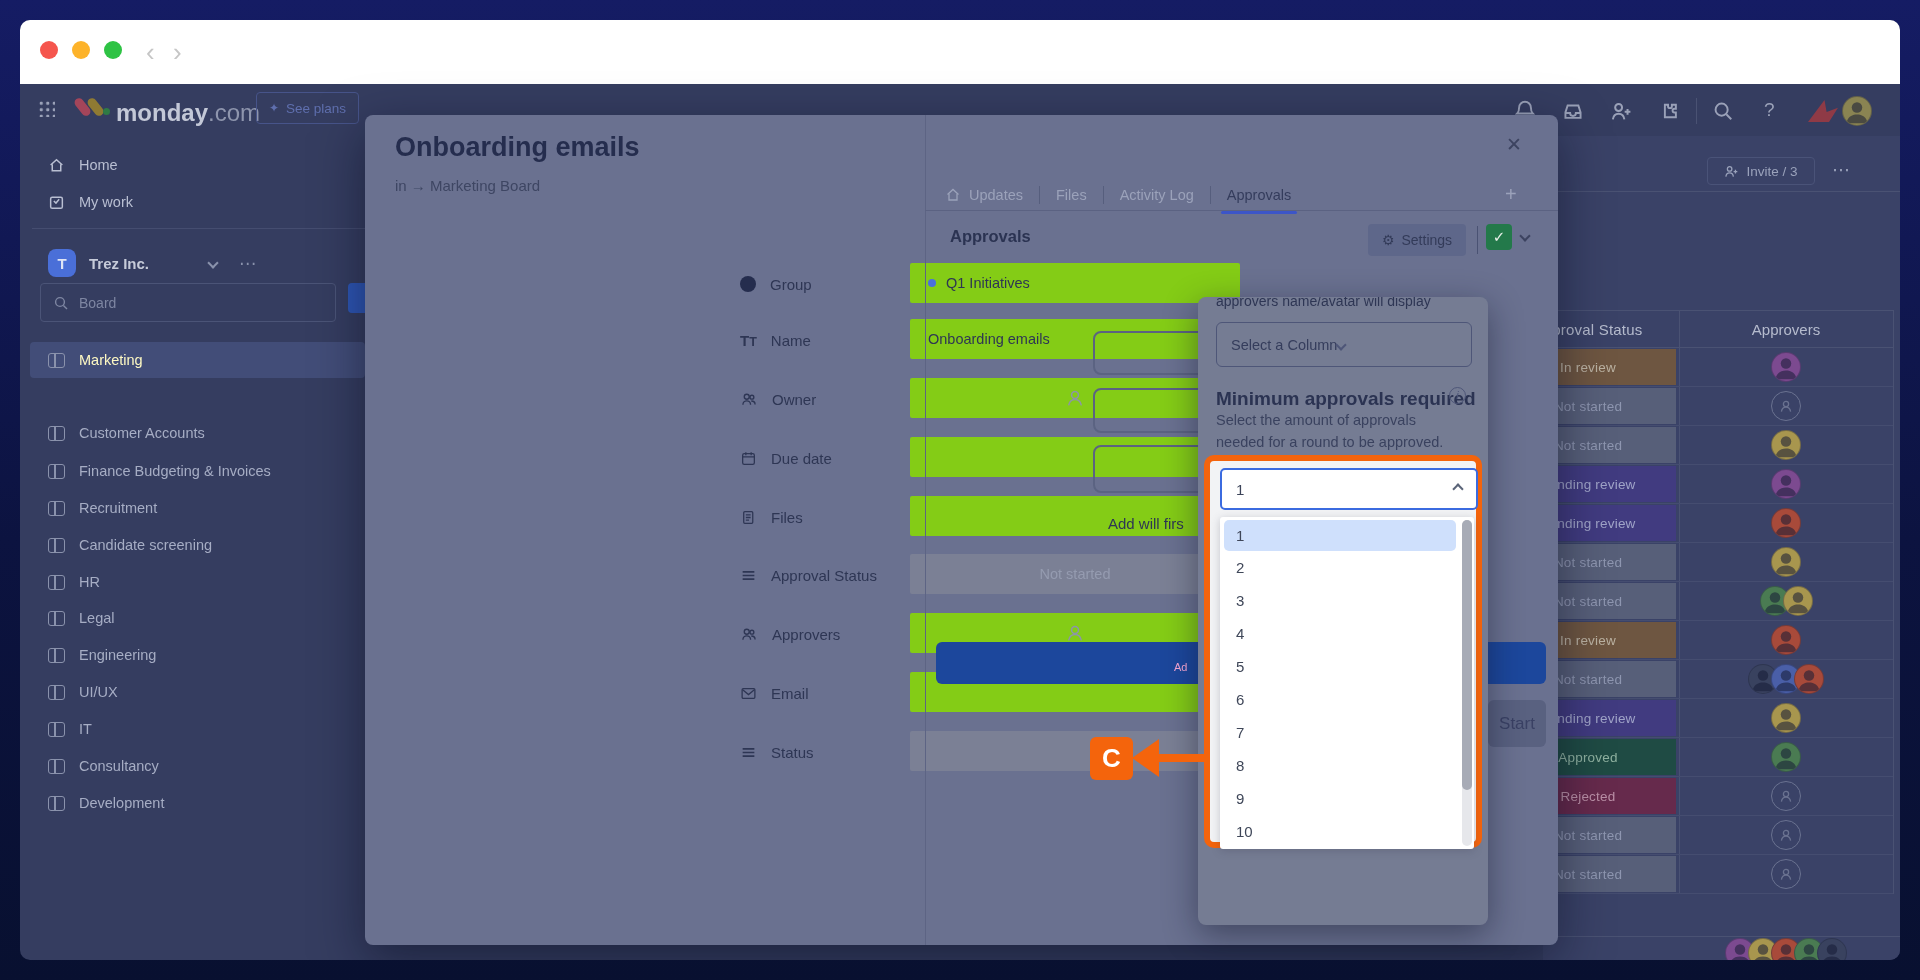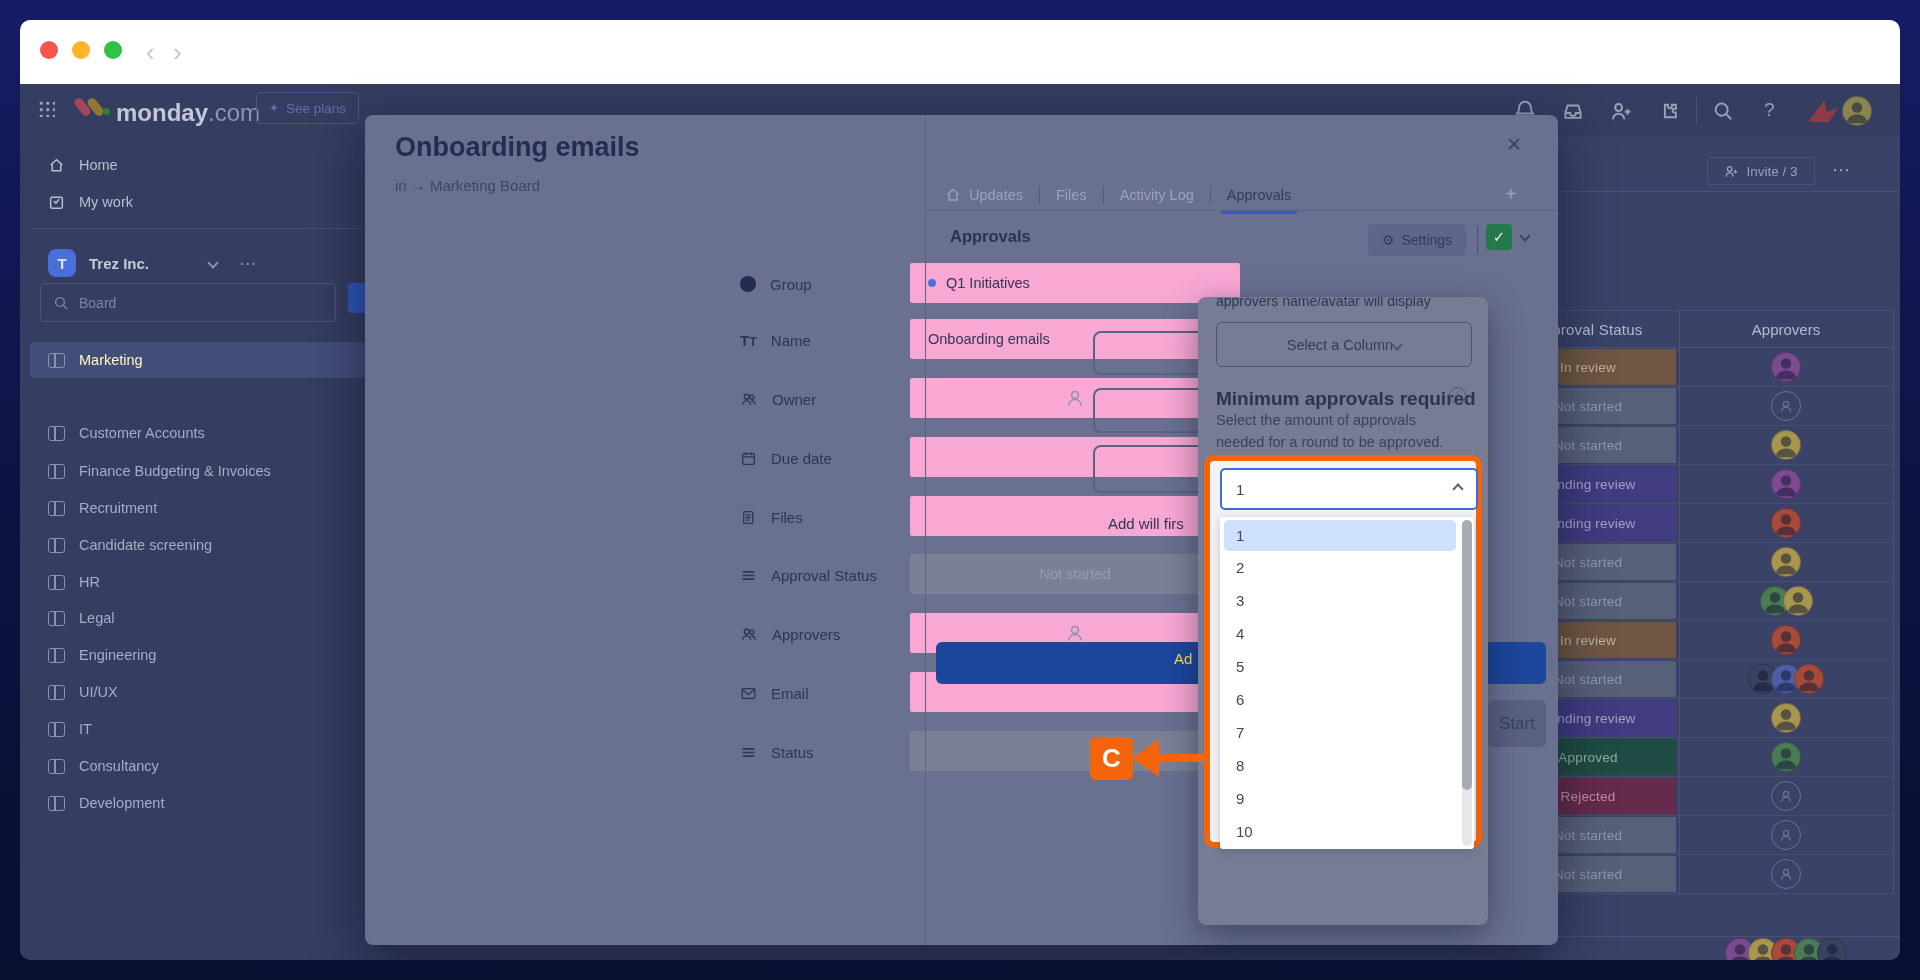--- a/index.html
+++ b/index.html
@@ -27,21 +27,21 @@
   .brow{position:absolute;left:1480px;width:393px;height:39px;border-bottom:1px solid #454d70}
   .scell{position:absolute;left:0;top:1px;bottom:1px;width:176px;display:flex;align-items:center;justify-content:center;font-size:13.5px;letter-spacing:.2px;overflow:hidden}
   .avs{position:absolute;left:179px;right:0;top:0;bottom:0;display:flex;align-items:center;justify-content:center}
   .av{width:30px;height:30px;border-radius:50%;position:relative;overflow:hidden;flex:none;border:1.5px solid rgba(25,31,58,.35)}
   .av+.av{margin-left:-7px}
   .av svg{position:absolute;inset:0;width:100%;height:100%;fill:rgba(22,28,52,.55)}
   .ave{width:30px;height:30px;border-radius:50%;flex:none;display:flex;align-items:center;justify-content:center;border:1.5px solid #6a7290;color:#6a7290}
   
   .modal{position:absolute;left:345px;top:95px;width:1193px;height:830px;background:#6a7190;border-radius:8px;box-shadow:0 16px 50px rgba(5,10,30,.5)}
   .flabel{position:absolute;display:flex;align-items:center;gap:14px;color:#2e3654;font-size:15px;left:375px;height:22px}
-  .fbar{position:absolute;left:545px;width:330px;height:40px;background:#f9a8d4;border-radius:2px;display:flex;align-items:center;color:#2e3654;font-size:14.5px}
+  .fbar{position:absolute;left:545px;width:330px;height:40px;background:#84cc16;border-radius:2px;display:flex;align-items:center;color:#2e3654;font-size:14.5px}
   .fbar.dark{background:#7b8095}
   .tabsep{width:1px;height:18px;background:#565e7d}
   .tab{color:#9ba2ba;font-size:14.5px;display:flex;align-items:center;gap:8px}
   .tab.active{color:#343c5c;position:relative}
   .tab.active:after{content:"";position:absolute;left:-6px;right:-6px;bottom:-11px;height:3px;background:#3c55c8;border-radius:2px}
   
   .popup{position:absolute;left:1178px;top:277px;width:290px;height:628px;background:#757c93;border-radius:8px;overflow:hidden;box-shadow:0 10px 34px rgba(10,15,35,.45)}
   .obox{position:absolute;left:6px;top:158px;width:278px;height:393px;border:6px solid #f4640c;border-radius:10px;background:#f2f3f5}
   .ddlist{position:absolute;left:10px;top:56px;width:254px;height:332px;background:#ffffff;border-radius:3px;box-shadow:0 2px 8px rgba(60,60,80,.25);overflow:hidden}
   .opt{height:33px;line-height:33px;padding-left:16px;font-size:15px;color:#3f4759}
@@ -559,29 +559,29 @@
     <div class="a" style="left:1112px;top:111px;width:1px;height:28px;background:#4a5273"></div>
     <div class="a" style="left:1121px;top:109px;width:26px;height:26px;background:#23794a;border-radius:4px;display:flex;align-items:center;justify-content:center;color:#e8efe9;font-size:15px;font-weight:bold">✓</div>
     <span class="a chev" style="left:1156px;top:117px;color:#3c4360"></span>
 
     <div class="a" style="left:728px;top:216px;width:190px;height:44px;border:2px solid #5b6382;border-radius:8px"></div>
     <div class="a" style="left:728px;top:273px;width:190px;height:45px;border:2px solid #5b6382;border-radius:8px"></div>
     <div class="a" style="left:728px;top:330px;width:190px;height:48px;border:2px solid #5b6382;border-radius:8px"></div>
     <div class="a" style="left:743px;top:400px;font-size:15px;color:#2e3654;white-space:nowrap">Add will firs</div>
 
     <div class="a" style="left:571px;top:527px;width:610px;height:42px;background:#1c479c;border-radius:6px">
-      <span class="a" style="left:238px;top:8px;font-size:15px;color:#fde047">Ad</span>
+      <span class="a" style="left:238px;top:19px;font-size:11px;color:#f9a8d4">Ad</span>
     </div>
 
     <div class="a" style="left:1123px;top:585px;width:58px;height:47px;background:#596180;border-radius:6px;display:flex;align-items:center;justify-content:center;font-size:17px;color:#3a4164">Start</div>
   </div>
 
   <div class="popup">
     <div class="a" style="left:18px;top:-4px;font-size:14px;color:#2e3654;white-space:nowrap">approvers name/avatar will display</div>
-    <div class="a" style="left:18px;top:25px;width:256px;height:45px;border:1.5px solid #4e5678;border-radius:6px;display:flex;align-items:center;justify-content:center;padding:0 30px;color:#353d5c">
+    <div class="a" style="left:18px;top:25px;width:256px;height:45px;border:1.5px solid #4e5678;border-radius:6px;display:flex;align-items:center;justify-content:flex-start;padding:0 14px;color:#353d5c">
       <span style="font-size:14.5px">Select a Column</span>
       <span class="chev" style="color:#4e5678"></span>
     </div>
     <div class="a" style="left:18px;top:91px;font-size:19px;font-weight:600;color:#2b3352">Minimum approvals required</div>
     <div class="a" style="right:22px;top:90px;width:17px;height:17px;border:1.2px solid #4e5678;border-radius:50%;color:#4e5678;font-size:11px;text-align:center;line-height:15px;font-style:italic">i</div>
     <div class="a" style="left:18px;top:115px;font-size:14.5px;color:#3a425f">Select the amount of approvals</div>
     <div class="a" style="left:18px;top:137px;font-size:14.5px;color:#3a425f">needed for a round to be approved.</div>
 
     <div class="obox">
       <div class="a" style="left:10px;top:7px;width:258px;height:42px;background:#ffffff;border:2px solid #3b6be0;border-radius:5px;display:flex;align-items:center;justify-content:space-between;padding:0 14px">

